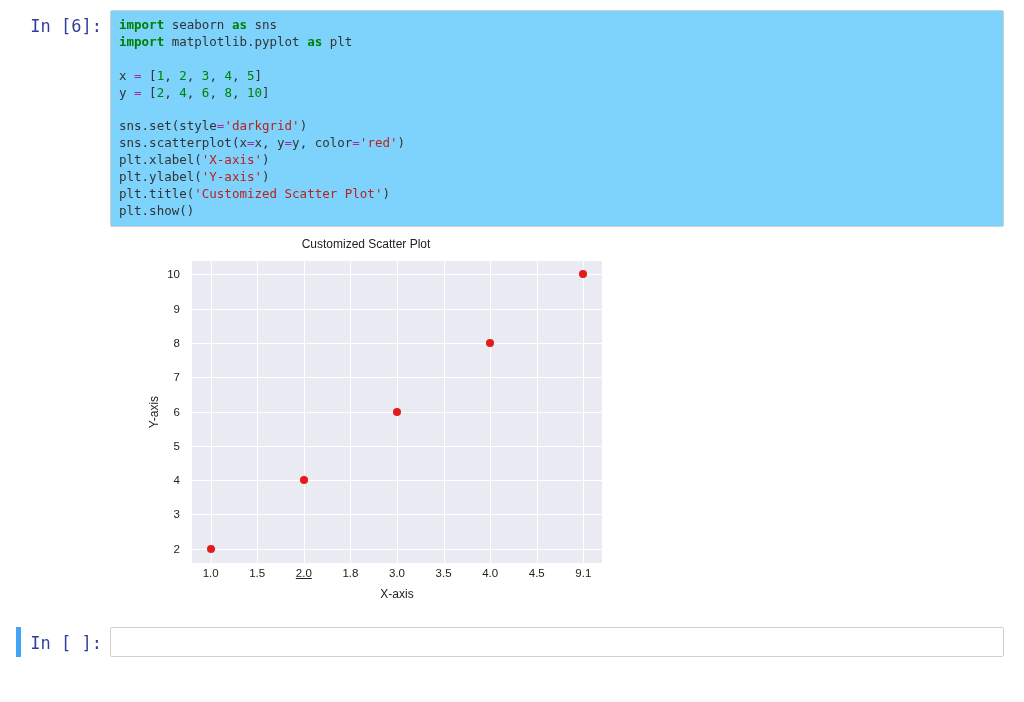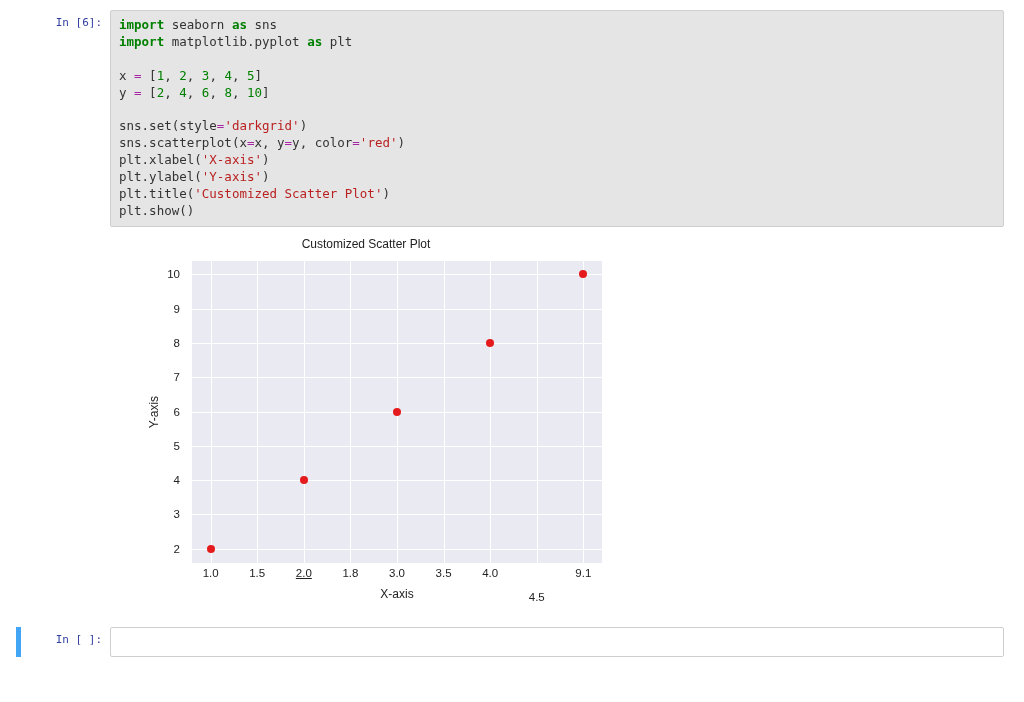--- a/index.html
+++ b/index.html
@@ -25,27 +25,27 @@
   bottom: 0;
   width: 5px;
   background: #42A5F5;
 }
 .prompt {
   width: 90px;
   min-width: 90px;
   text-align: right;
   padding: 6px 8px 0 0;
   font-family: "Menlo", "Consolas", monospace;
-  font-size: 11px;
+  font-size: 17px;
   color: #303F9F;
 }
 .input-area {
   flex: 1;
   border: 1px solid #cfcfcf;
-  background: #e5e5e5;
+  background: #7dd3fc;
   border-radius: 2px;
   padding: 6px 8px;
 }
 .input-area.active { background: #ffffff; }
 .code {
   font-family: "Menlo", "Consolas", "DejaVu Sans Mono", monospace;
   font-size: 12.5px;
   line-height: 1.35;
   white-space: pre;
   color: #333;
@@ -182,21 +182,21 @@
         <div class="y-tick" style="top: 13.7273px;">10</div>
       </div>
     <div class="x-ticks" id="x-ticks">
         <div class="x-tick" style="left: 18.6364px;">1.0</div>
         <div class="x-tick" style="left: 65.2273px;">1.5</div>
         <div class="x-tick" style="left: 111.818px; text-decoration: underline;">2.0</div>
         <div class="x-tick" style="left: 158.409px;">1.8</div>
         <div class="x-tick" style="left: 205px;">3.0</div>
         <div class="x-tick" style="left: 251.591px;">3.5</div>
         <div class="x-tick" style="left: 298.182px;">4.0</div>
-        <div class="x-tick" style="left: 344.773px; margin-top: 24px;">4.5</div>
+        <div class="x-tick" style="left: 344.773px;">4.5</div>
         <div class="x-tick" style="left: 391.364px;">9.1</div>
       </div>
     <div class="xlabel">X-axis</div>
   </div>
 </div>
 
 <div class="cell selected">
   <div class="prompt">In [ ]:</div>
   <div class="input-area active">
     <div class="code">&nbsp;</div>

